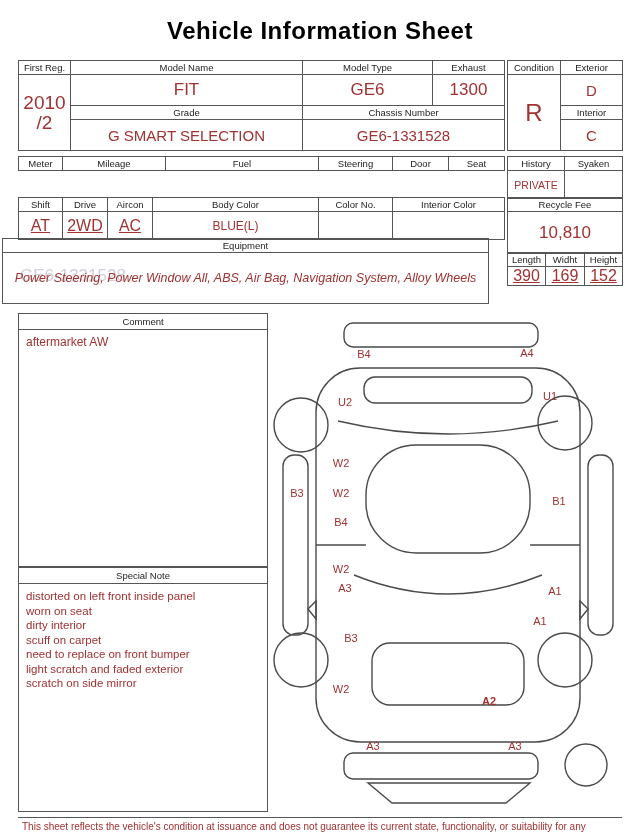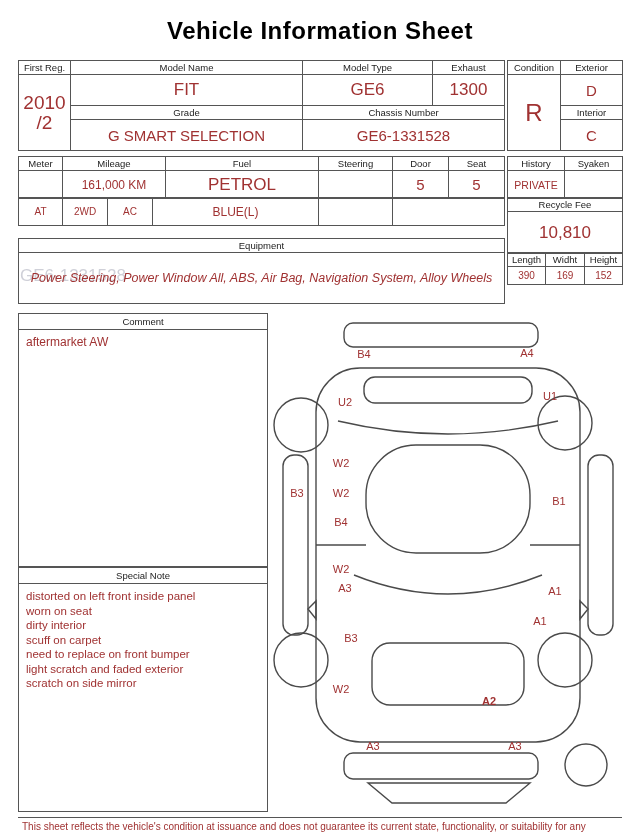--- a/index.html
+++ b/index.html
@@ -6,21 +6,21 @@
   :root { --red:#a03232; --bd:#555; }
   body { background:#fff; font-family:"Liberation Sans", sans-serif; }
   .sheet { position:relative; width:640px; height:835px; background:#fff; overflow:hidden; color:#111; }
   .title { position:absolute; top:17px; left:0; width:100%; text-align:center;
            font-size:24px; font-weight:600; letter-spacing:0.5px; color:#000; }
   table.tbl { position:absolute; border-collapse:collapse; table-layout:fixed; background:transparent;padding-left:36px; }
   .tbl th, .tbl td { border:1px solid var(--bd); font-weight:normal; text-align:center;
                      vertical-align:middle; overflow:hidden; white-space:nowrap; padding:0; }
   .tbl th { font-size:9.5px; color:#222; }
   .val { color:var(--red); }
-  .v11 { font-size:10.5px; } .v12 { font-size:12px; } .v13 { font-size:10px; }
+  .v11 { font-size:10.5px; } .v12 { font-size:12px; } .v13 { font-size:16px;text-decoration:underline; }
   .v15 { font-size:15px; } .v16 { font-size:12px; } .v17 { font-size:17px; }
   .v19 { font-size:19px; line-height:20px; } .v24 { font-size:24px; }
   .firstreg { text-align:left; padding-left:6px; }
   .eqp { text-align:left; padding-left:4px; font-size:12.5px; }
   .watermark { position:absolute; left:20px; top:266px; font-size:17px; color:#cfd0d8; z-index:0; }
   .box { position:absolute; border:1px solid var(--bd); background:#fff; }
   .box-head { height:16px; line-height:15px; text-align:center; font-size:9.5px; color:#222;
               border-bottom:1px solid var(--bd); }
   .box-body { padding:5px 7px; color:var(--red); font-size:12px; }
   .note-body { padding:5px 7px; color:var(--red); font-size:11.5px; line-height:14.5px; }
@@ -108,53 +108,53 @@
       </colgroup>
     <tbody>
         <tr style="height:14px;">
       <th>Meter</th>
       <th>Mileage</th>
       <th>Fuel</th>
       <th>Steering</th>
       <th>Door</th>
       <th>Seat</th>
     </tr>
-    <tr style="height:28px;">
-      <td class="val v12"></td>
-      <td class="val v12">161,000 KM</td>
-      <td class="val v17">PETROL</td>
-      <td class="val v12"></td>
-      <td class="val v15">5</td>
-      <td class="val v15">5</td>
-    </tr>
   </tbody>
     </table>
 
   <table class="tbl" style="left:18px; top:197px;">
     <colgroup>
         <col style="width:44px">
         <col style="width:45px">
         <col style="width:45px">
         <col style="width:166px">
         <col style="width:74px">
         <col style="width:112px">
       </colgroup>
     <tbody>
+        <tr style="height:14px;">
+      <th>Shift</th>
+      <th>Drive</th>
+      <th>Aircon</th>
+      <th>Body Color</th>
+      <th>Color No.</th>
+      <th>Interior Color</th>
+    </tr>
     <tr style="height:28px;">
       <td class="val v13">AT</td>
       <td class="val v13">2WD</td>
       <td class="val v13">AC</td>
       <td class="val v16">BLUE(L)</td>
       <td class="val v12"></td>
       <td class="val v12"></td>
     </tr>
   </tbody>
     </table>
 
-  <table class="tbl" style="left:18px; top:238px;">
+  <table class="tbl" style="left:2px; top:238px;">
     <colgroup>
         <col style="width:486px">
       </colgroup>
     <tbody>
         <tr style="height:14px;">
       <th>Equipment</th>
     </tr>
     <tr style="height:51px;font-style:italic;">
       <td class="val eqp">Power Steering, Power Window All, ABS, Air Bag, Navigation System, Alloy Wheels</td>
     </tr>

